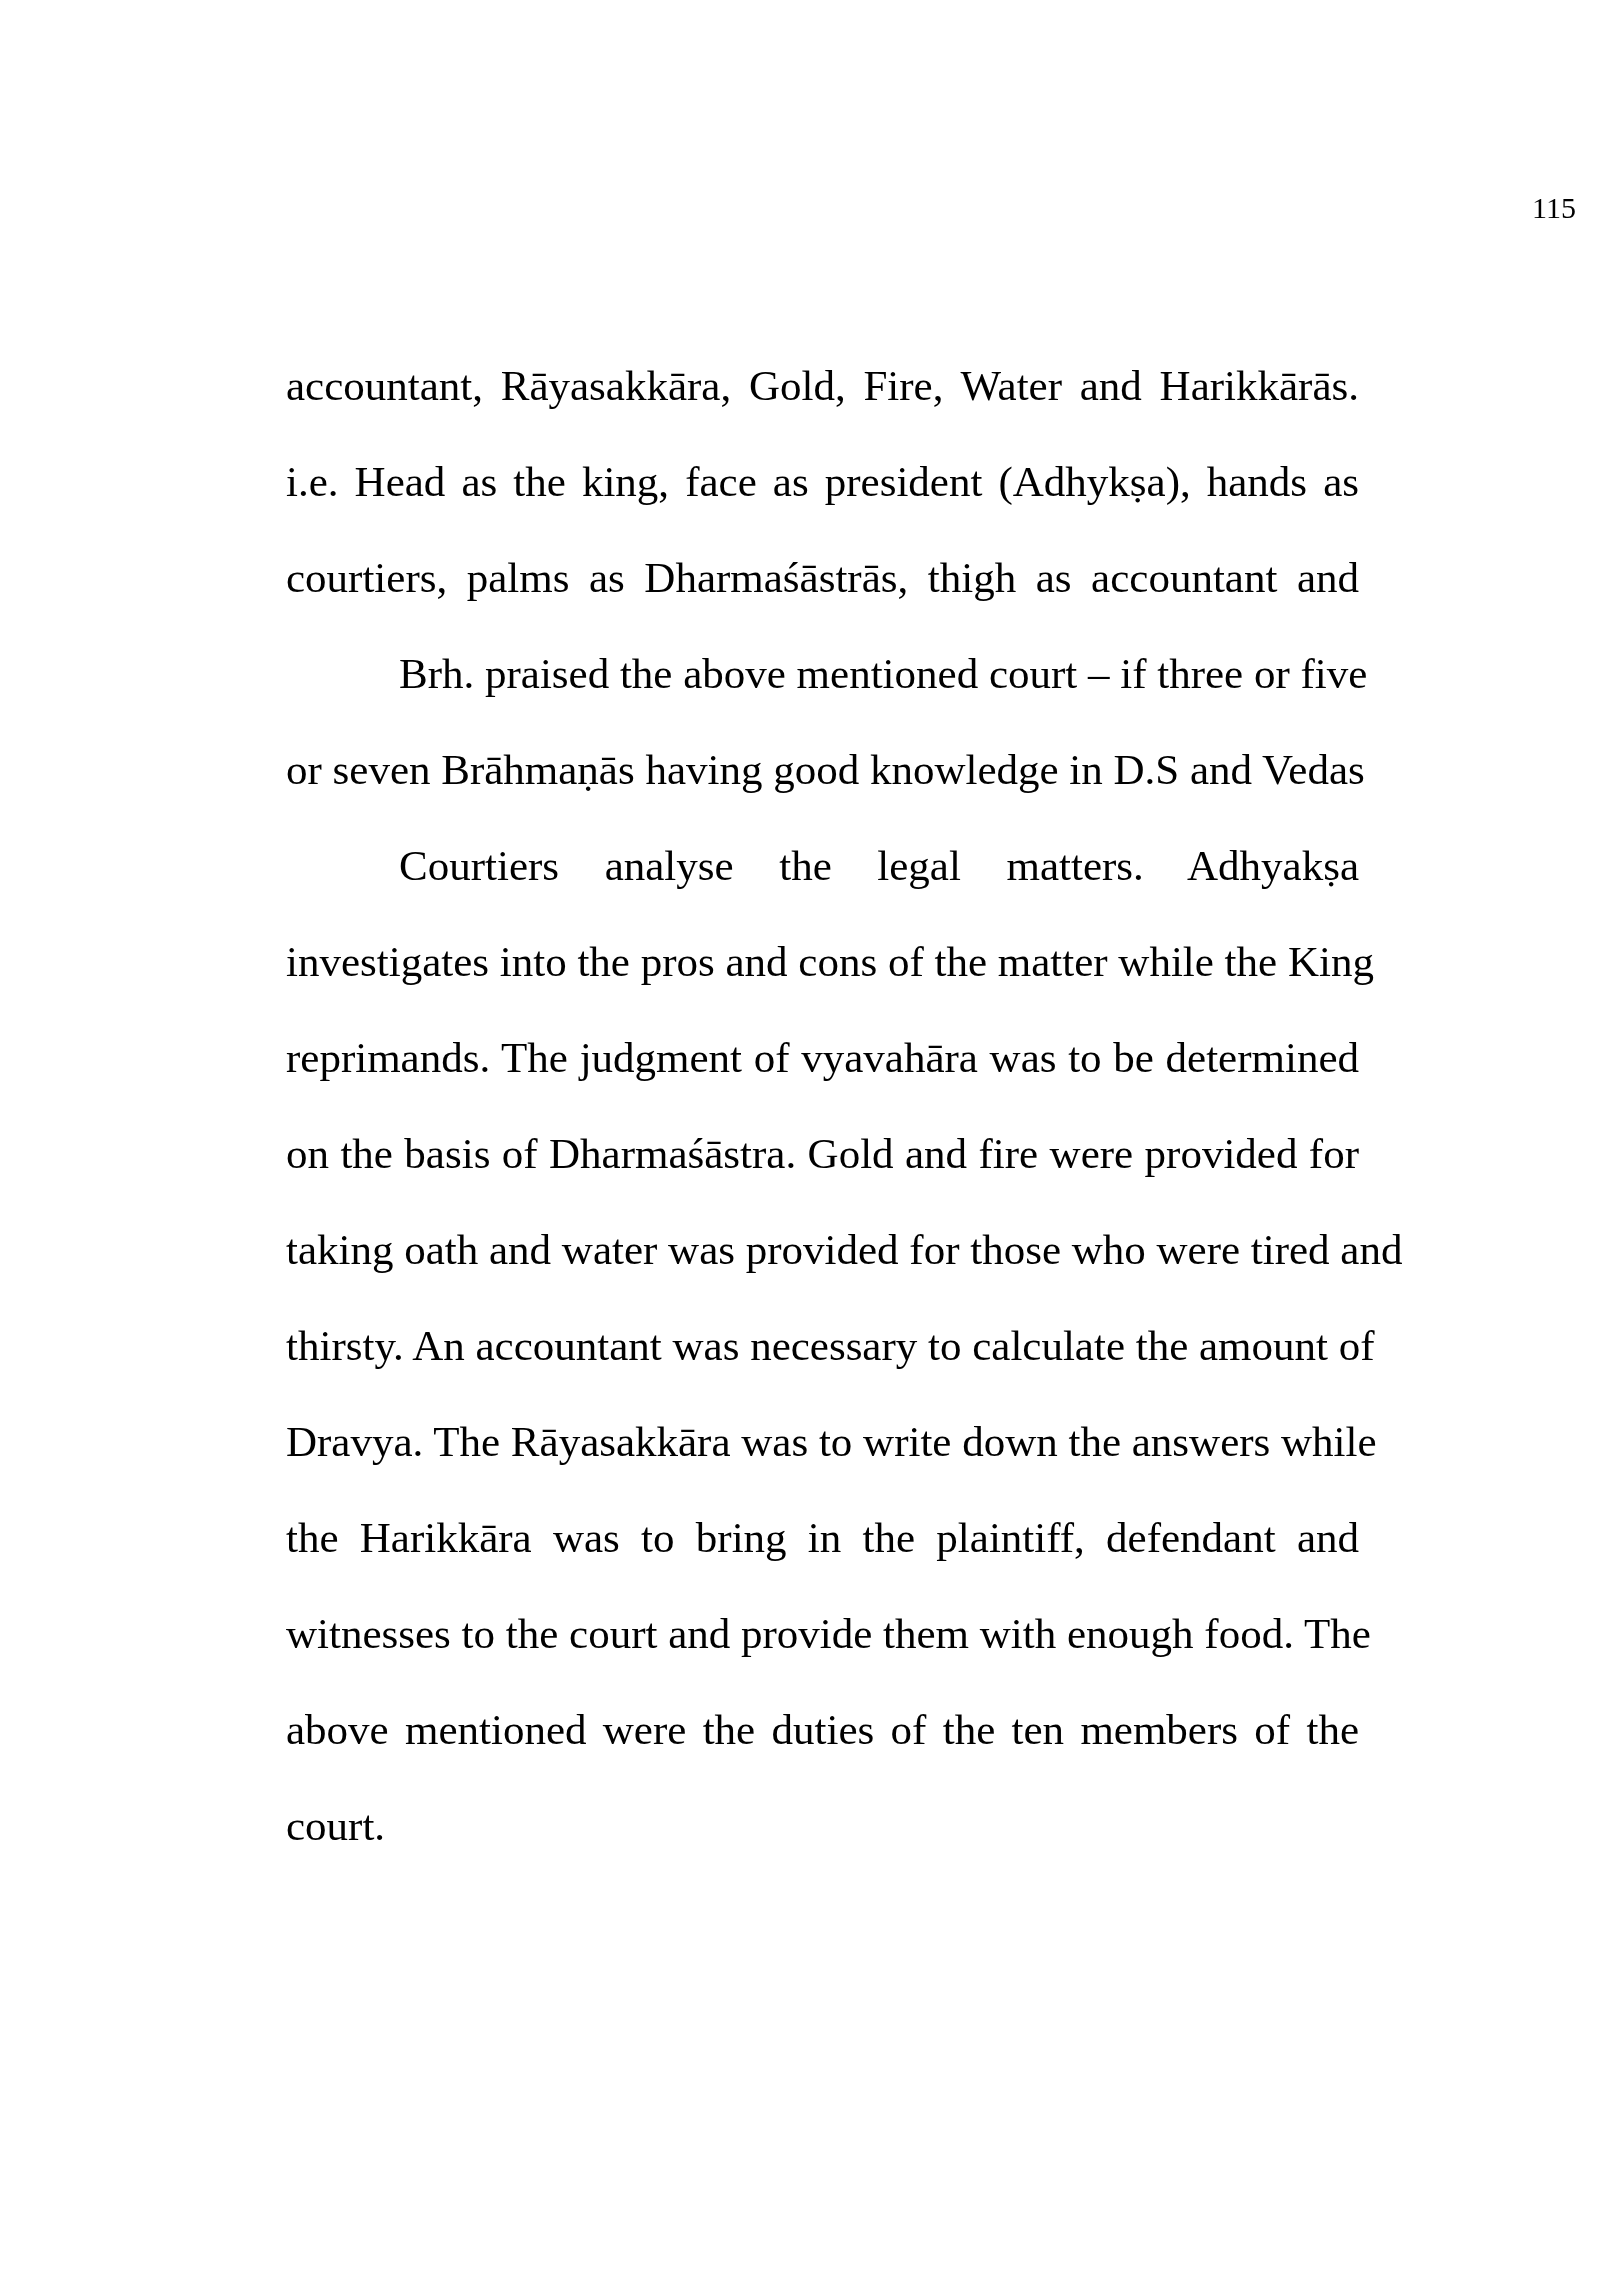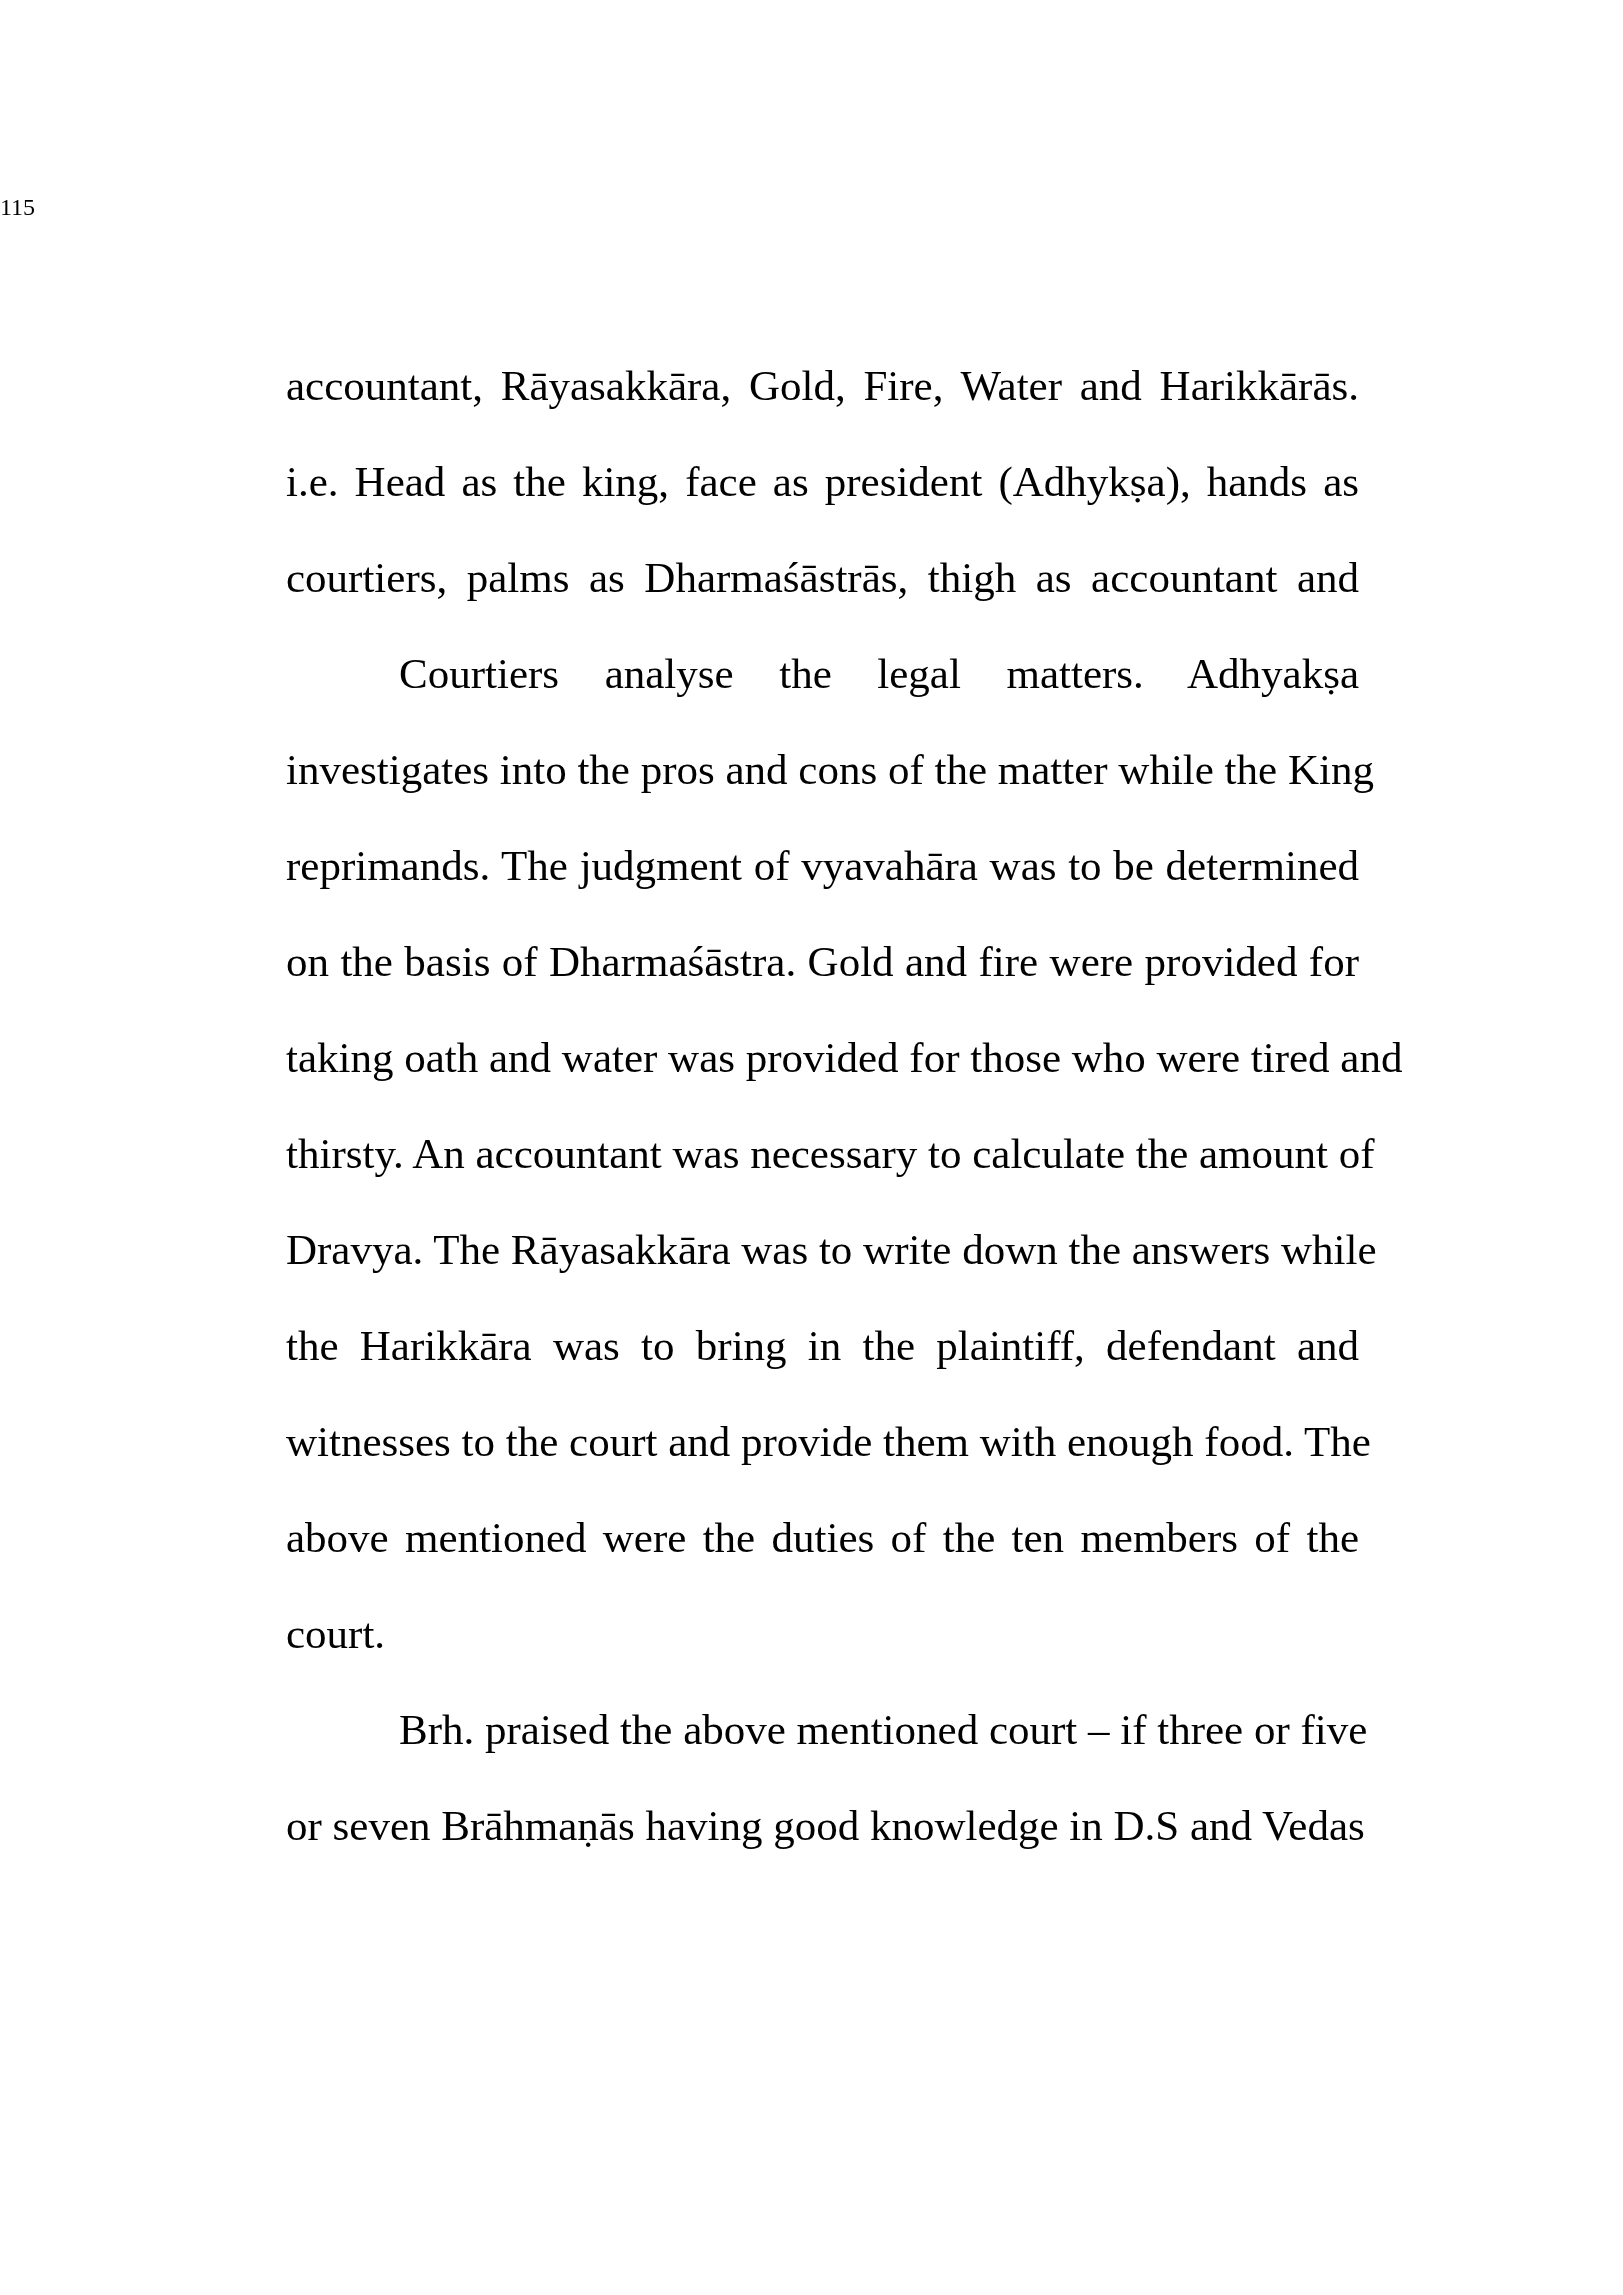--- a/index.html
+++ b/index.html
@@ -13,22 +13,22 @@
       position: relative;
       overflow: hidden;
       font-family: "Liberation Serif", "DejaVu Serif", serif;
       color: #000000;
     }
     .page-number {
       position: absolute;
       top: 192px;
       left: 0;
       width: 1576px;
-      text-align: left;
-      font-size: 24px;
+      text-align: right;
+      font-size: 30px;
       line-height: 31px;
     }
     .body-text {
       position: absolute;
       left: 286px;
       width: 1073px;
       top: 363px;
     }
     .line {
       display: block;
@@ -53,32 +53,32 @@
 
 <div class="body-text">
 
   <div>
     <span class="line">accountant, Rāyasakkāra, Gold, Fire, Water and Harikkārās.</span>
     <span class="line">i.e. Head as the king, face as president (Adhykṣa), hands as</span>
     <span class="line">courtiers, palms as Dharmaśāstrās, thigh as accountant and</span>
   </div>
 
   <div>
+    <span class="line indent">Brh. praised the above mentioned court – if three or five</span>
+    <span class="line">or seven Brāhmaṇās having good knowledge in D.S and Vedas</span>
+  </div>
+
+  <div>
     <span class="line indent">Courtiers analyse the legal matters. Adhyakṣa</span>
     <span class="line">investigates into the pros and cons of the matter while the King</span>
     <span class="line">reprimands. The judgment of vyavahāra was to be determined</span>
     <span class="line">on the basis of Dharmaśāstra. Gold and fire were provided for</span>
     <span class="line">taking oath and water was provided for those who were tired and</span>
     <span class="line">thirsty. An accountant was necessary to calculate the amount of</span>
     <span class="line">Dravya. The Rāyasakkāra was to write down the answers while</span>
     <span class="line">the Harikkāra was to bring in the plaintiff, defendant and</span>
     <span class="line">witnesses to the court and provide them with enough food. The</span>
     <span class="line">above mentioned were the duties of the ten members of the</span>
     <span class="line last">court.</span>
   </div>
 
-  <div>
-    <span class="line indent">Brh. praised the above mentioned court – if three or five</span>
-    <span class="line">or seven Brāhmaṇās having good knowledge in D.S and Vedas</span>
-  </div>
-
 </div>
 
 
 </body></html>

